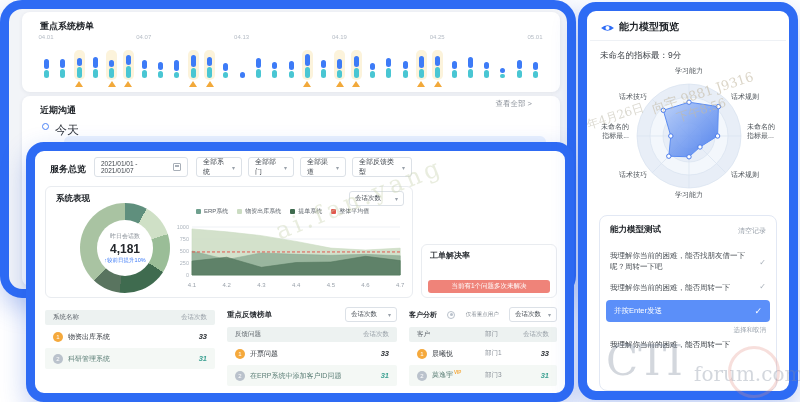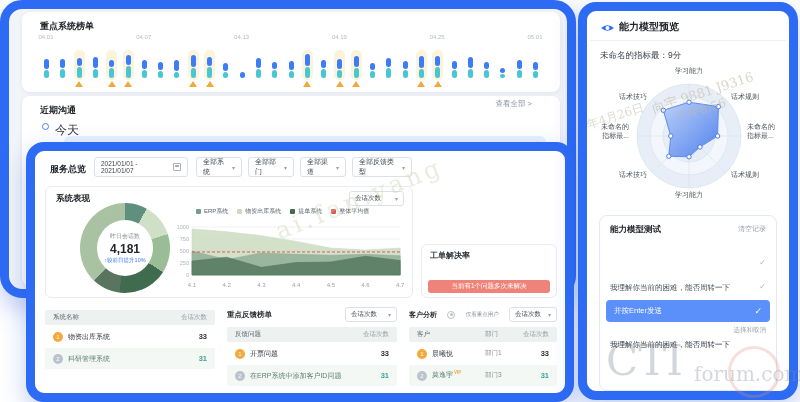--- a/index.html
+++ b/index.html
@@ -46,30 +46,30 @@
   .rt-cols{display:flex;align-items:center;background:#EDF2F1;border-radius:2px;height:15px;
            padding:0 8px;font-size:6.5px;color:#5A6168;margin-top:4px}
   .rt-row{display:flex;align-items:center;height:21px;padding:0 8px;font-size:7px;color:#34393F;margin-top:1px}
   .rt-row.alt{background:#F4F8F5;border-radius:2px}
   .rt-row.alt .rt-name{color:#5C7F77}
   .rt-row.alt .rt-val{color:#3FA294}
   .rank-badge{width:10px;height:10px;border-radius:50%;color:#fff;font-size:6px;display:flex;
               align-items:center;justify-content:center;margin-right:5px;flex:none}
   .rb-1{background:#F5A93C}.rb-2{background:#BAC2CC}
   .rt-name{flex:1;white-space:nowrap;overflow:hidden;text-overflow:ellipsis}
-  .rt-val{font-weight:bold;font-size:7.5px;width:28px;text-align:right;color:#2B3035}
+  .rt-val{font-style:italic;font-weight:bold;font-size:7.5px;width:28px;text-align:right;color:#2B3035}
   .rt-colname{flex:1}.rt-colval{width:28px;text-align:right;color:#98A0A8}
   .rt-dept{width:32px;font-size:6.5px;color:#8A9199}
   .vip{font-size:4.5px;color:#F5A93C;vertical-align:super;margin-left:1px;font-weight:bold}
   .mini-toggle{width:8px;height:8px;border-radius:50%;border:1px solid #B9C1CB;position:relative;flex:none}
   .mini-toggle::after{content:'';position:absolute;left:1.5px;top:1.5px;width:3px;height:3px;border-radius:50%;background:#B9C1CB}
   
   .radar-label{position:absolute;font-size:7px;color:#4A5056;line-height:1.25}
   .test-card{position:absolute;border:1px solid #E2E8F4;border-radius:8px;background:#fff}
-  .tc-head{display:flex;justify-content:space-between;align-items:flex-start;padding:8px 10px 0 10px}
+  .tc-head{display:flex;justify-content:space-between;align-items:flex-end;padding:8px 10px 0 10px}
   .tc-item{position:absolute;left:10px;width:142px;font-size:7.5px;color:#4A5056;line-height:1.5}
   .tc-check{position:absolute;right:10px;color:#A7AFB8;font-size:8px}
   .tc-selected{position:absolute;left:6px;right:6px;height:22px;background:#5B8FF9;border-radius:4px;
                display:flex;align-items:center;justify-content:space-between;padding:0 8px;color:#fff;font-size:7.5px}
   .chat-input{position:absolute;border:none;outline:none;font-size:7px;color:#3A3F45;background:transparent;
               font-family:"Liberation Sans","DejaVu Sans",sans-serif}
   .chat-input::placeholder{color:#B6BCC4}
   .send-btn{position:absolute;background:#7FA4F2;border-radius:4px;color:#fff;font-size:8px;
             display:flex;align-items:center;justify-content:center}
   .wm{position:absolute;pointer-events:none;font-family:"DejaVu Serif","Liberation Serif",serif}
@@ -464,20 +464,21 @@
     <div class="radar-label" style="left:72px;top:180px;width:60px;text-align:center">学习能力</div>
     <div class="radar-label" style="left:16px;top:160px;width:44px;text-align:right">话术技巧</div>
     <div class="radar-label" style="left:10px;top:112px;width:32px;text-align:right">未命名的指标最...</div>
     <div class="radar-label" style="left:16px;top:82px;width:44px;text-align:right">话术技巧</div>
 
     <div class="test-card" style="left:12px;top:204px;width:178px;height:176px">
       <div class="tc-head">
         <span class="bold" style="font-size:8.5px;color:#22262B">能力模型测试</span>
         <span style="font-size:7px;color:#98A0AA">清空记录</span>
       </div>
+      <div class="tc-item" style="top:34px">我理解你当前的困难，能否找朋友借一下呢？周转一下吧</div>
       <div class="tc-check" style="top:42px">✓</div>
       <div class="tc-item" style="top:66px">我理解你当前的困难，能否周转一下</div>
       <div class="tc-check" style="top:66px">✓</div>
       <div class="tc-selected" style="top:84px">
         <span>并按Enter发送</span>
         <span style="font-size:9px">✓</span>
       </div>
       <div class="abs" style="right:10px;top:110px;font-size:6.5px;color:#9AA3AD">选择和取消</div>
       <div class="abs" style="left:10px;top:124px;width:150px;font-size:7.5px;color:#343A40">我理解你当前的困难，能否周转一下</div>
     </div>

